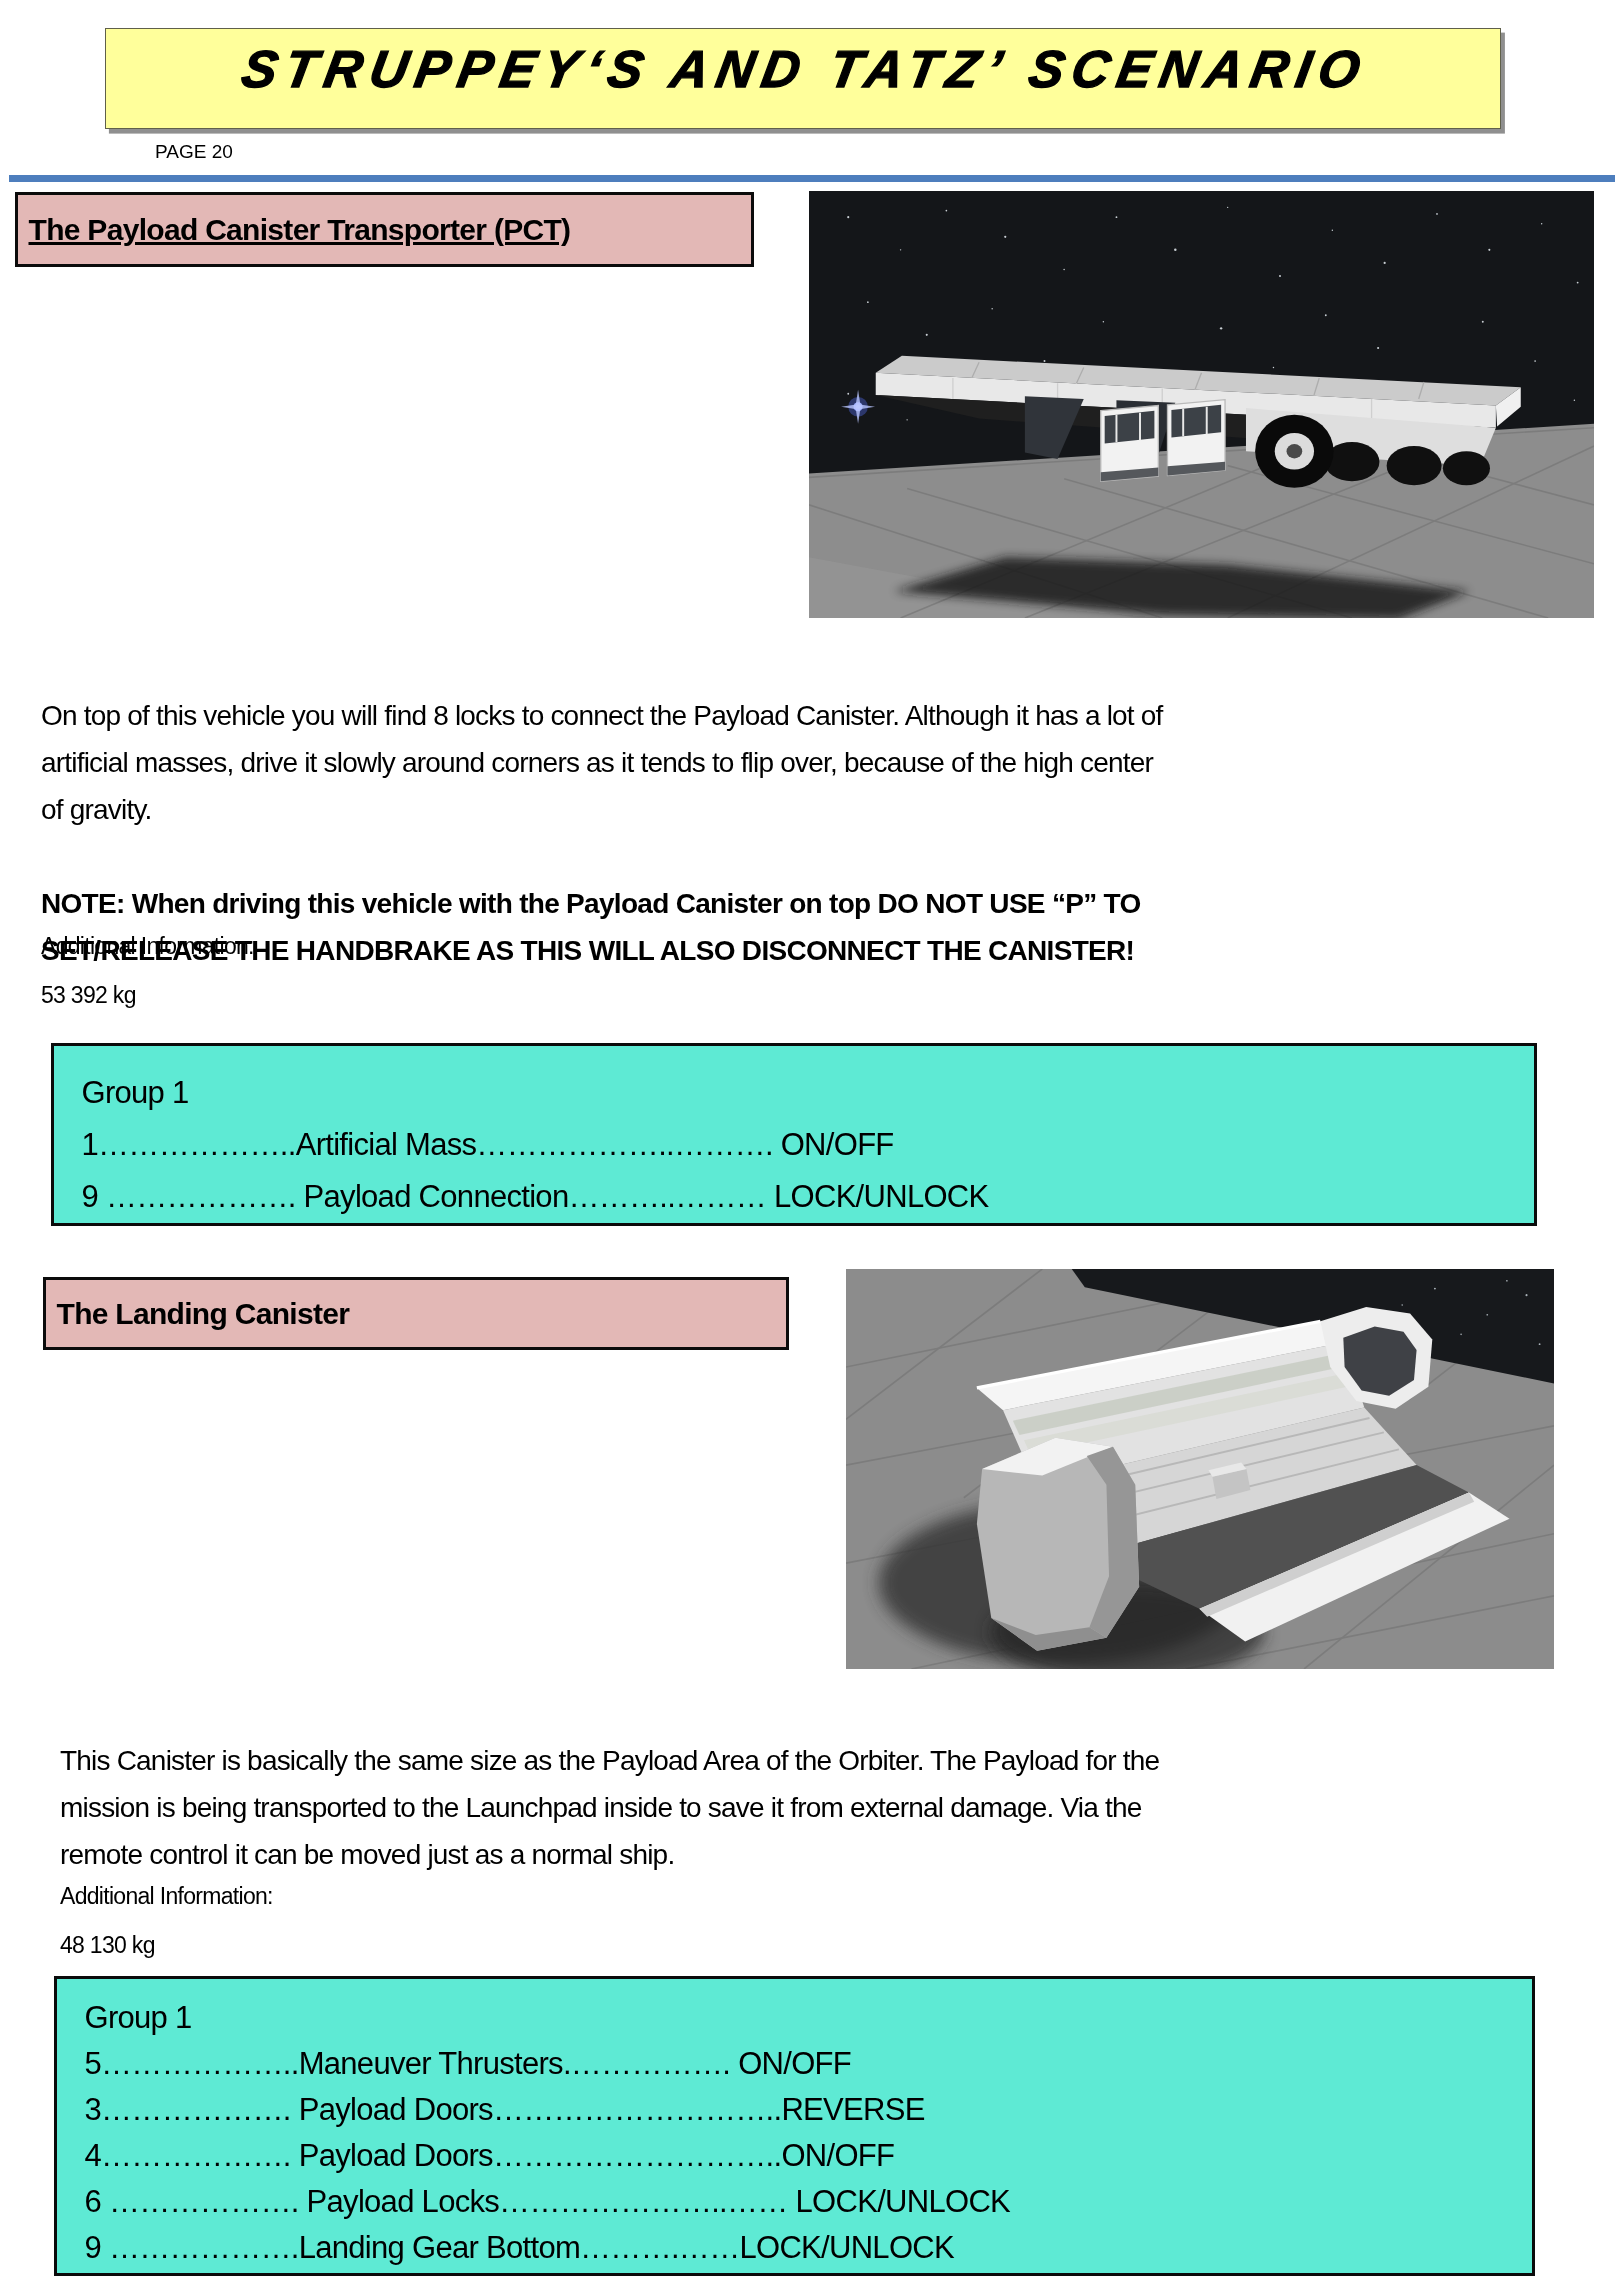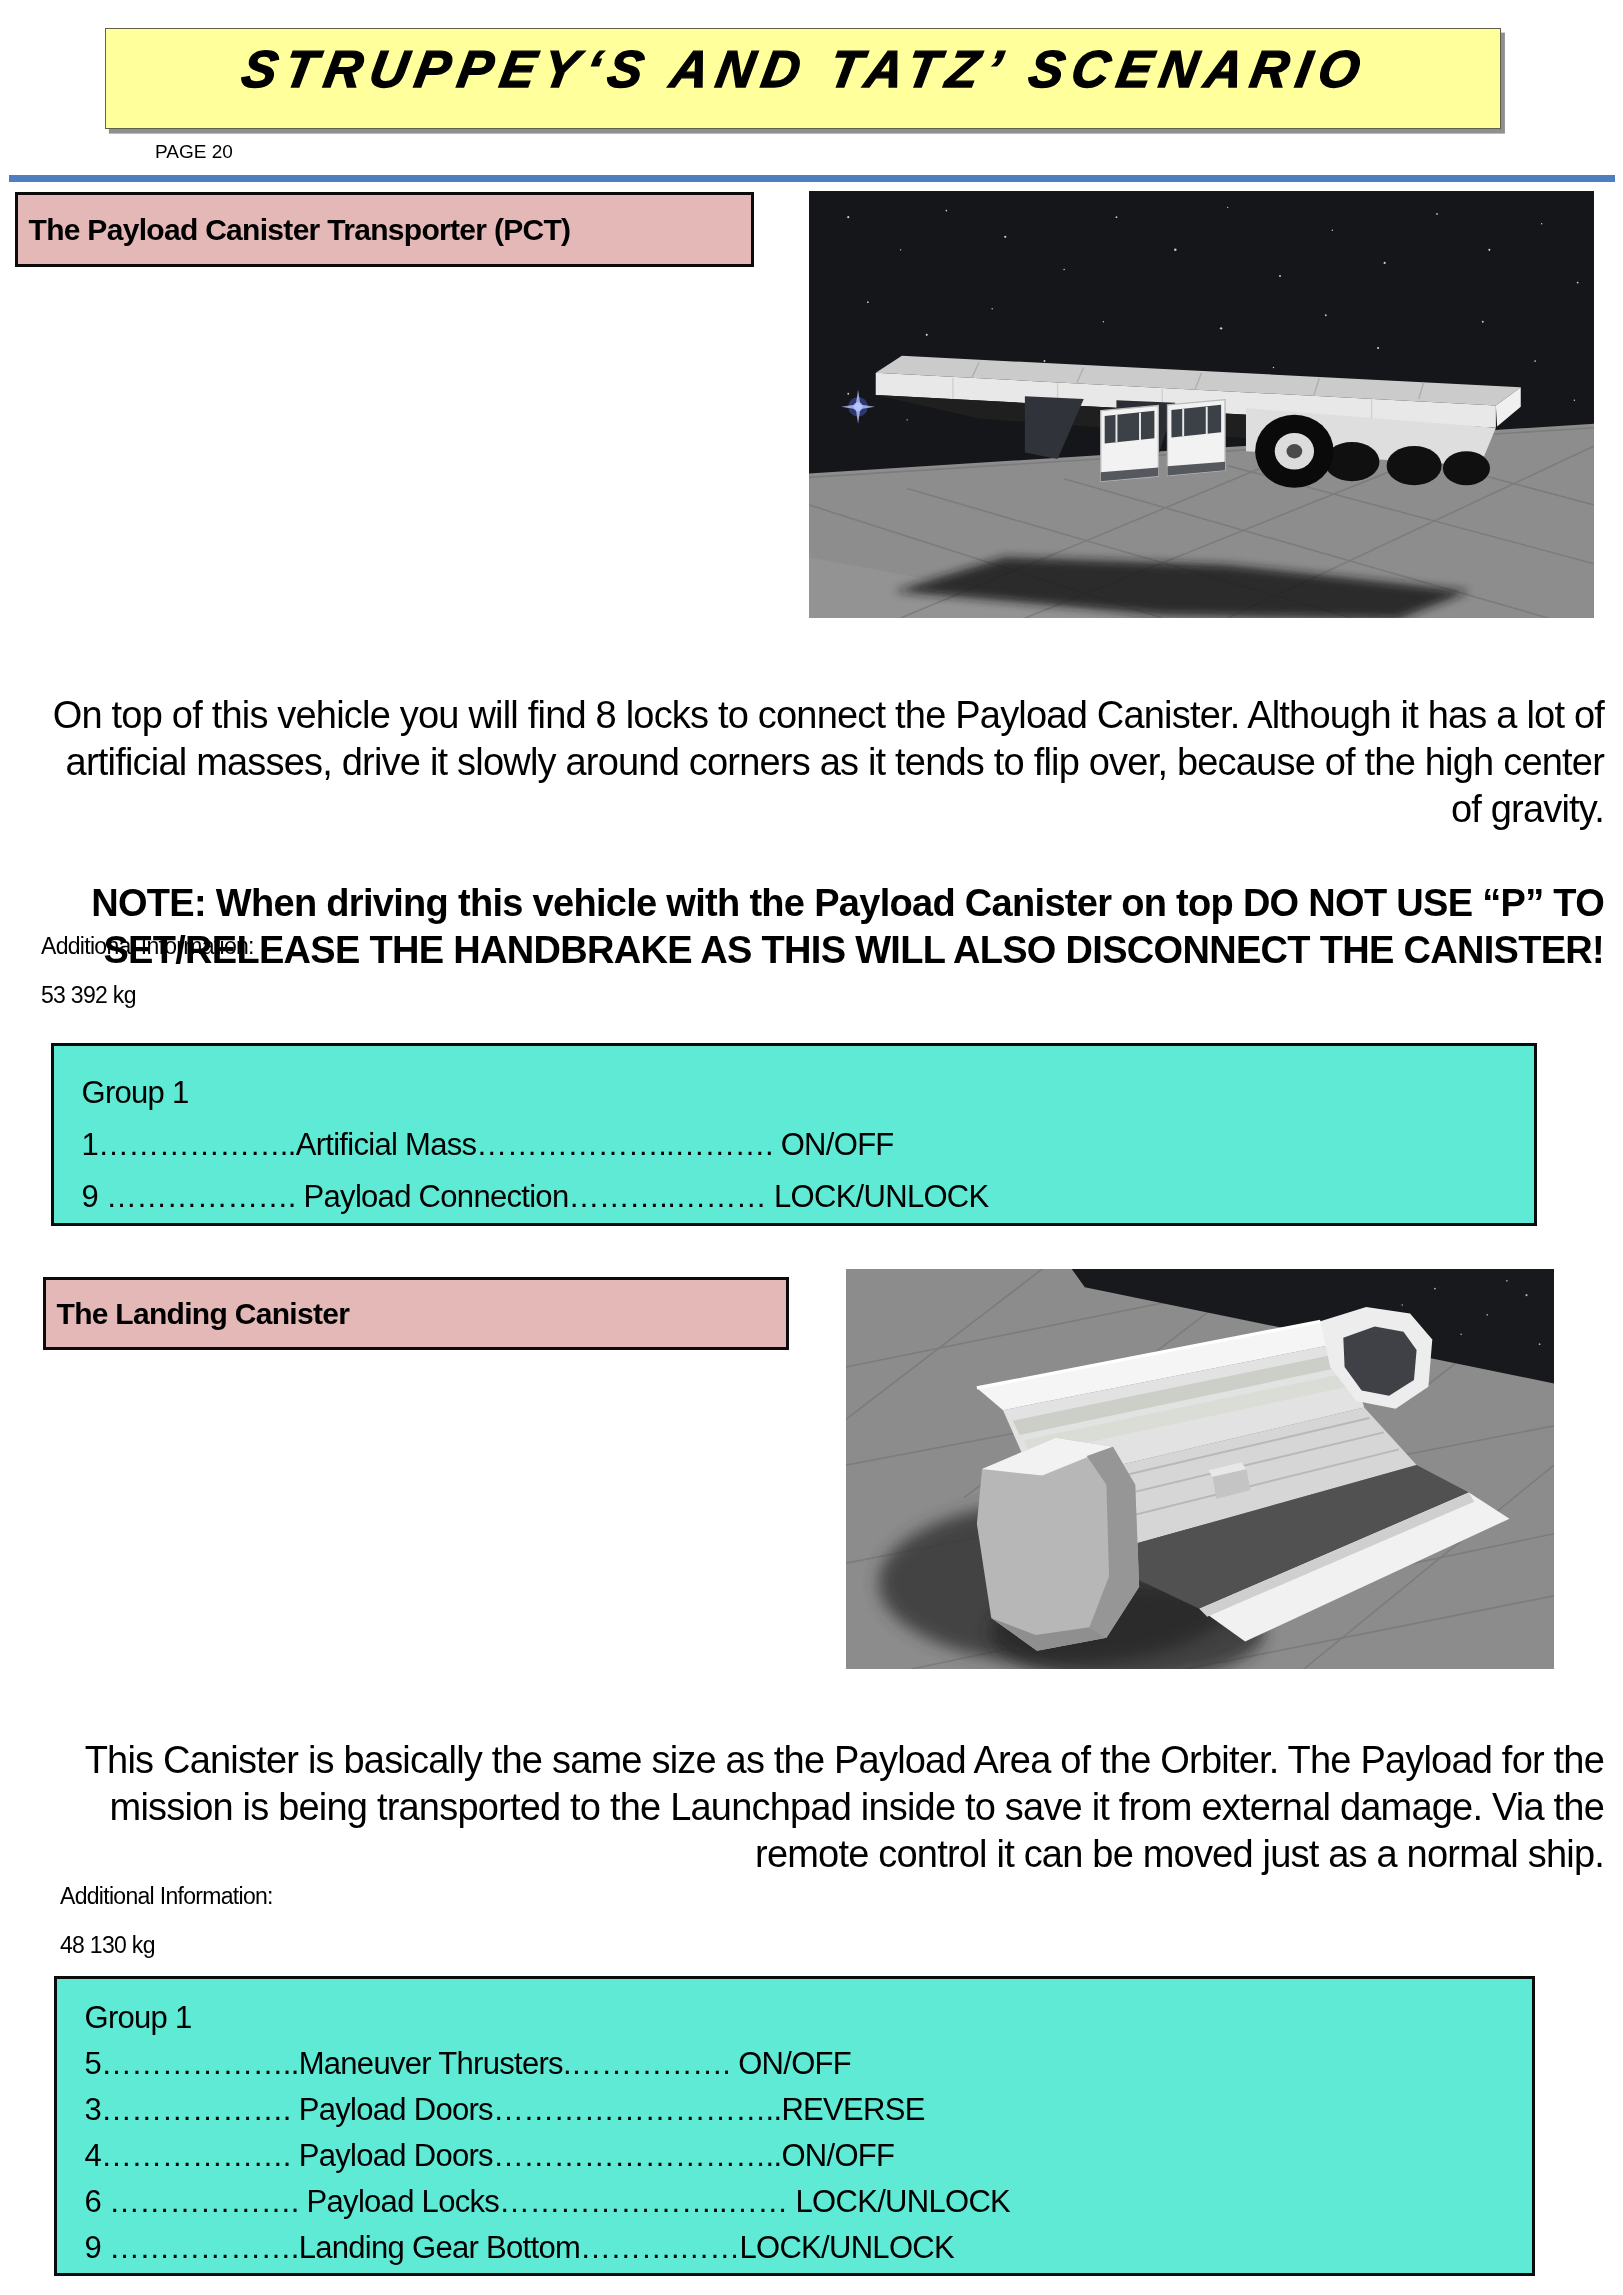--- a/index.html
+++ b/index.html
@@ -23,29 +23,29 @@
 
   .page-label{left:155px;top:141px;font-size:19px;letter-spacing:0;}
 
   .rule-blue{left:8.5px;top:175px;width:1606px;height:7.2px;background:#4d7ebd;}
 
   .section-header{
     background:#e3b8b6;border:3.3px solid #0b0b0b;
     display:flex;align-items:center;padding-left:10.5px;
     font-weight:bold;font-size:30px;letter-spacing:-0.7px;
   }
-  .header1{left:15px;top:192px;width:739px;height:75px;}
+  .header1{left:15px;top:192px;width:739px;height:75px;text-decoration:underline;}
   .header2{left:43px;top:1277px;width:746px;height:73px;}
 
   .shot{overflow:hidden;}
   .shot svg{display:block;width:100%;height:100%;}
   .img1{left:809px;top:191px;width:785px;height:427px;}
   .img2{left:846px;top:1269px;width:708px;height:400px;}
 
-  .para{font-size:38px;line-height:47px;letter-spacing:-0.8px;white-space:pre-line;text-align:right;}
+  .para{font-size:28px;line-height:47px;letter-spacing:-0.8px;white-space:pre-line;}
   .para1{left:41px;top:645px;width:1563px;}
   .para2{left:60px;top:1690px;width:1544px;}
   .note{font-weight:bold;letter-spacing:-0.7px;}
 
   .addinfo{font-size:23px;line-height:49px;letter-spacing:-0.7px;}
   .addinfo1{left:41px;top:922px;}
   .addinfo2{left:60px;top:1872px;}
 
   .groupbox{border:3.3px solid #0b0b0b;font-size:31px;letter-spacing:-0.7px;background:#5eead4;}
   .groupbox1{left:51px;top:1043px;width:1486px;height:183px;padding:21px 13px 0 27.5px;line-height:52px;}

